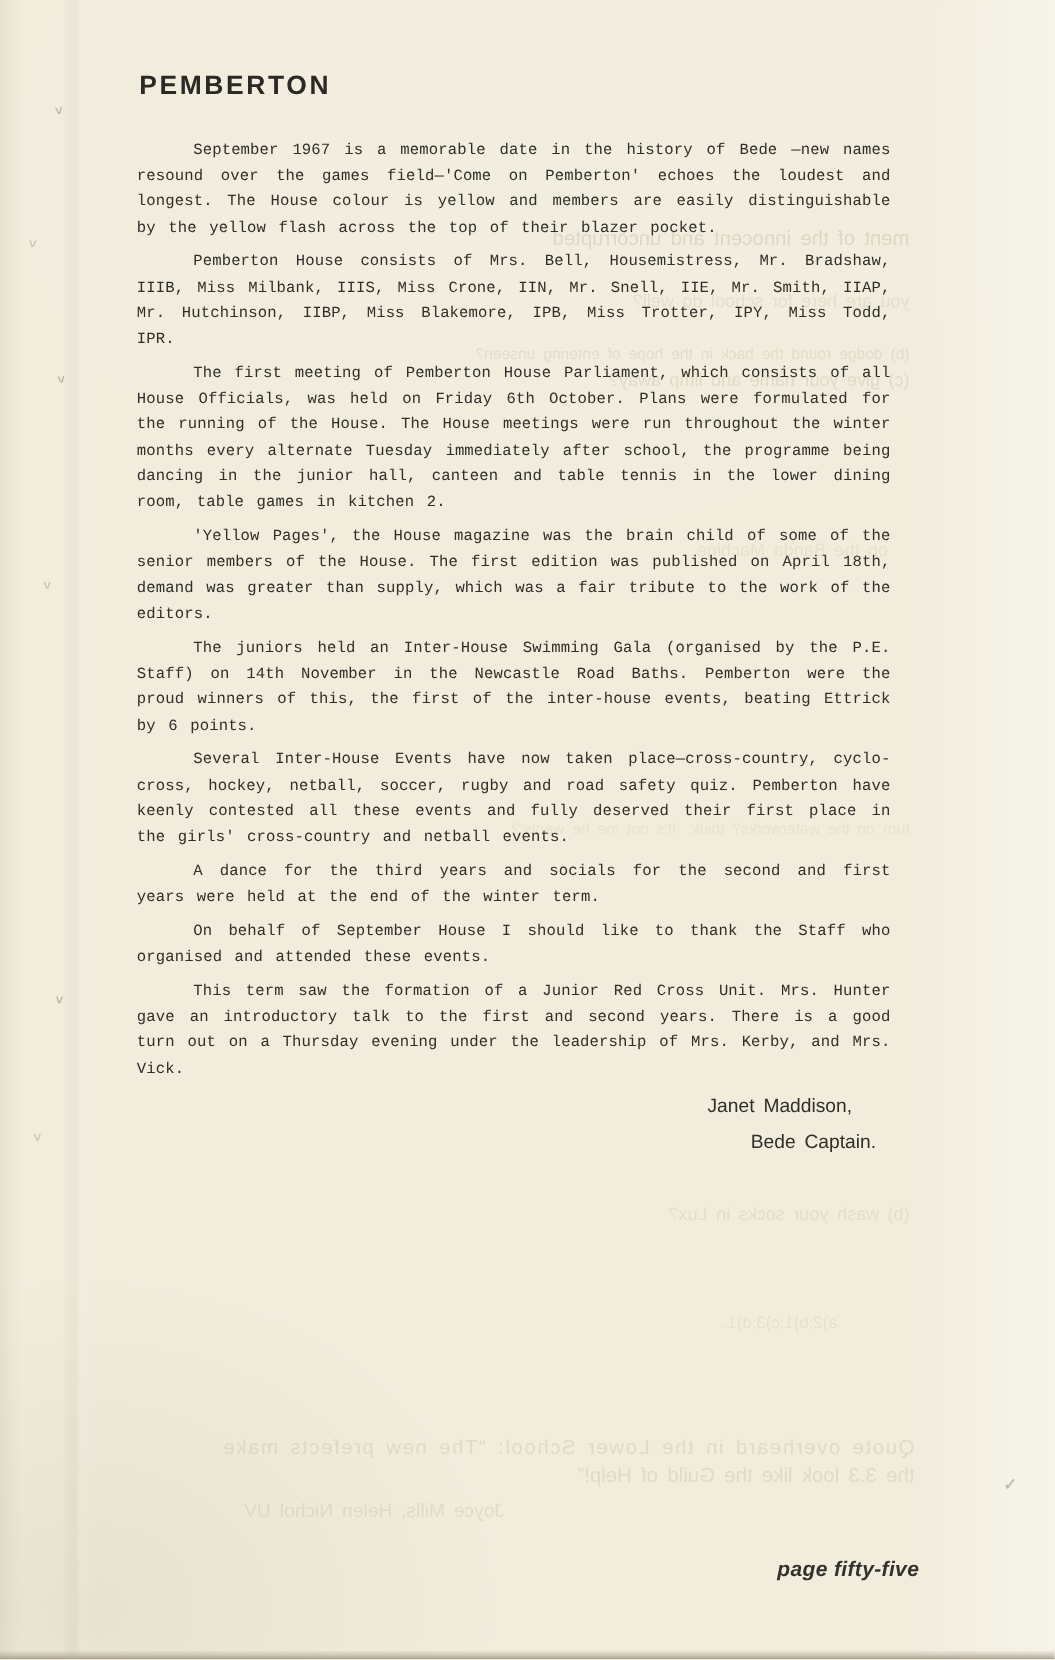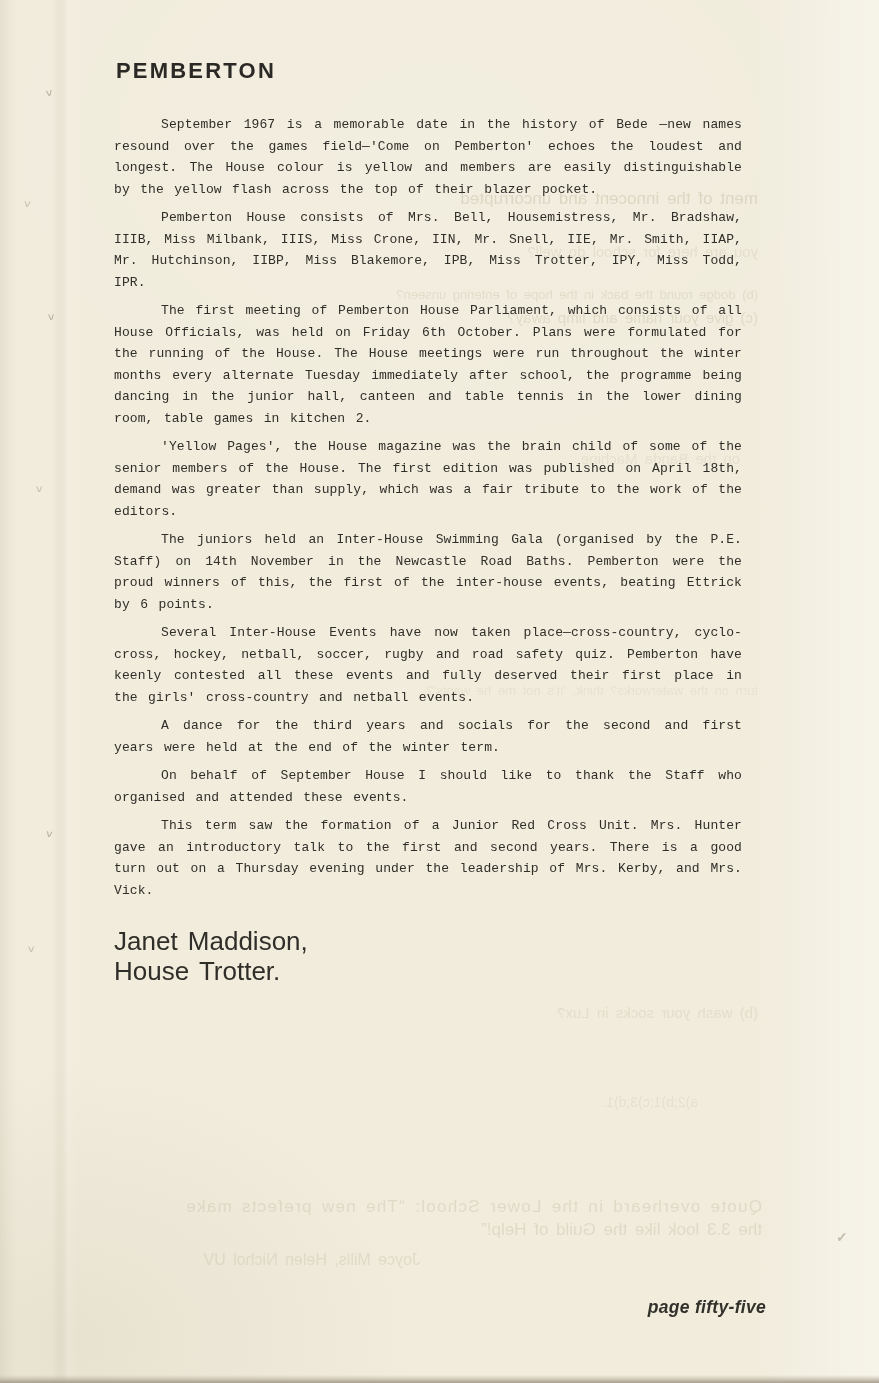--- a/index.html
+++ b/index.html
@@ -48,23 +48,24 @@
     font-size:13px;
     line-height:21.5px;
     color:var(--ink);
     text-align:justify;
     text-indent:47px;
     word-spacing:2.5px;
     letter-spacing:0.1px;
     font-family:Liberation Mono, monospace;
   }
   .signature{
-    margin-top:27px;
+    margin-top:9px;
     margin-right:12px;
-    font-size:26px;
+    text-align:right;
+    font-size:16px;
     line-height:26px;
     color:var(--ink);
     word-spacing:3px;
   }
   .signature .sig-name{display:block;margin-right:20px;margin-bottom:4px;}
   .signature .sig-title{display:block;}
   .page-number{
     position:absolute;
     right:113px;top:1297px;
     font-size:17.5px;
@@ -129,20 +130,20 @@
         <p class="para">The first meeting of Pemberton House Parliament, which consists of all House Officials, was held on Friday 6th October. Plans were formulated for the running of the House.  The House meetings were run throughout the winter months every alternate Tuesday immediately after school, the programme being dancing in the junior hall, canteen and table tennis in the lower dining room, table games in kitchen 2.</p>
         <p class="para">'Yellow Pages', the House magazine was the brain child of some of the senior members of the House.  The first edition was published on April 18th, demand was greater than supply, which was a fair tribute to the work of the editors.</p>
         <p class="para">The juniors held an Inter-House Swimming Gala (organised by the P.E. Staff) on 14th November in the Newcastle Road Baths. Pemberton were the proud winners of this, the first of the inter-house events, beating Ettrick by 6 points.</p>
         <p class="para">Several Inter-House Events have now taken place—cross-country, cyclo-cross, hockey, netball, soccer, rugby and road safety quiz.  Pemberton have keenly contested all these events and fully deserved their first place in the girls' cross-country and netball events.</p>
         <p class="para">A dance for the third years and socials for the second and first years were held at the end of the winter term.</p>
         <p class="para">On behalf of September House I should like to thank the Staff who organised and attended these events.</p>
         <p class="para">This term saw the formation of a Junior Red Cross Unit.  Mrs. Hunter gave an introductory talk to the first and second years. There is a good turn out on a Thursday evening under the leadership of Mrs. Kerby, and Mrs. Vick.</p>
       </div>
     <div class="signature">
       <span class="sig-name">Janet Maddison,</span>
-      <span class="sig-title">House Trotter.</span>
+      <span class="sig-title">Bede Captain.</span>
     </div>
   </div>
 
   <div class="page-number">page fifty-five</div>
 
   <div class="scan-edge-bottom"></div>
 </div>
 
 </body></html>

